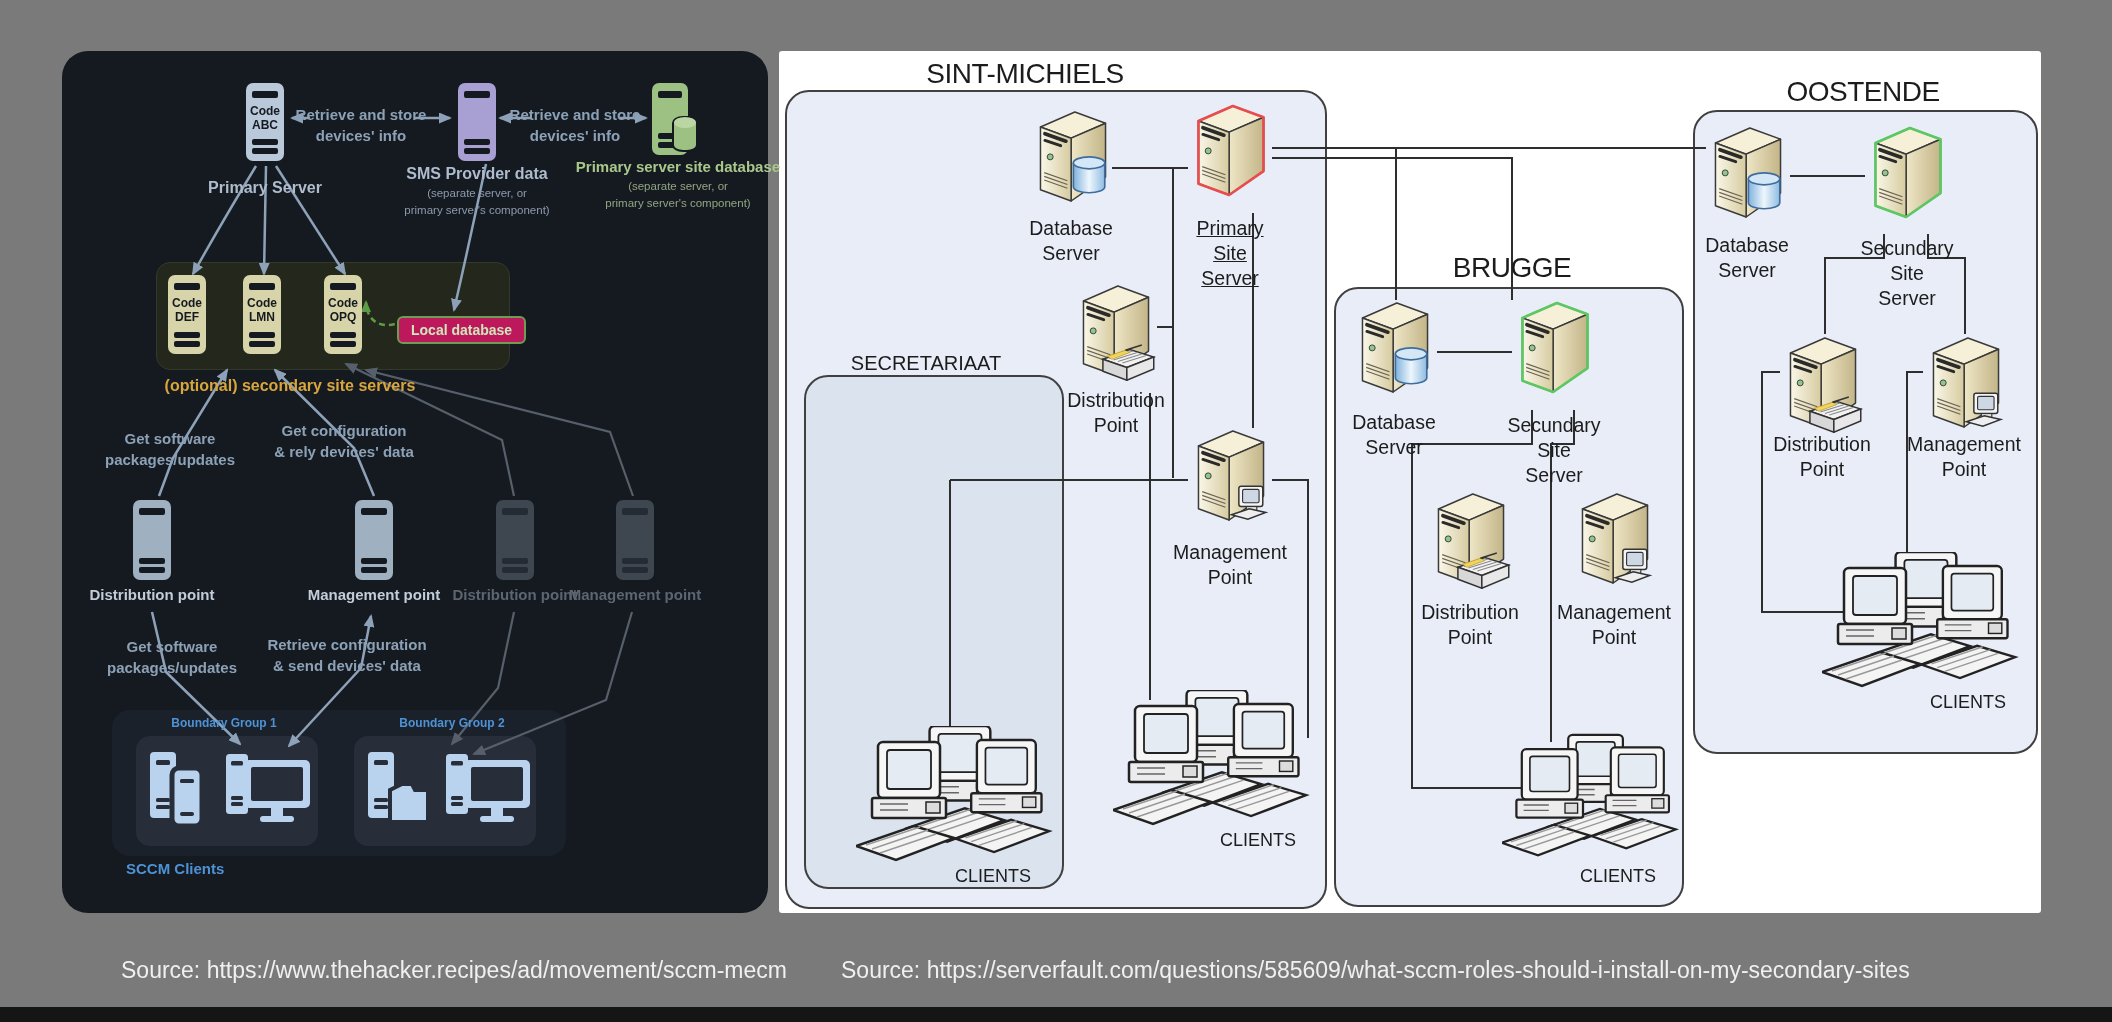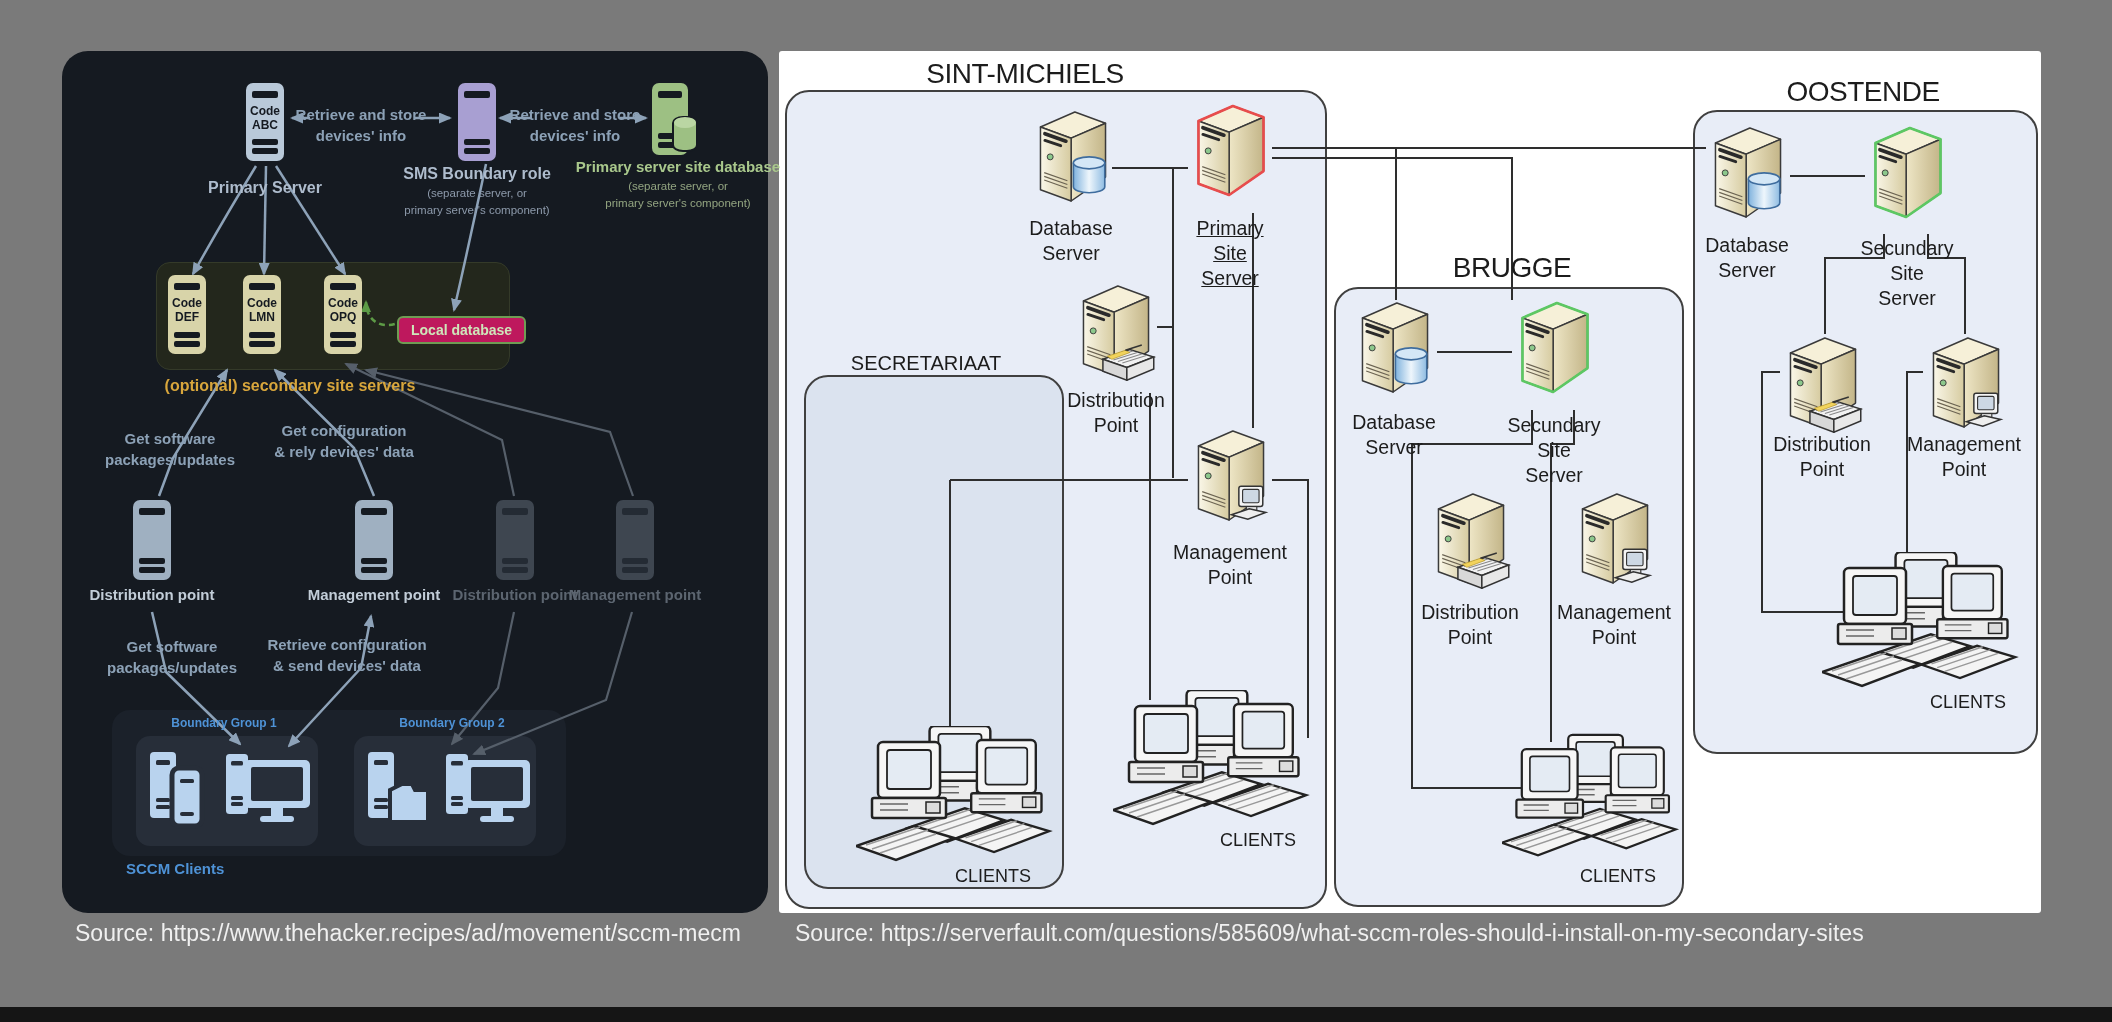--- a/index.html
+++ b/index.html
@@ -25,21 +25,21 @@
   .edge{color:#8ca1b6;font-weight:bold;font-size:15px;line-height:1.4;z-index:3;}
   .subtxt{color:#8d9aab;font-weight:normal;font-size:11.5px;line-height:1.5;z-index:3;}
   .greenlbl{color:#a9c88c;font-weight:bold;font-size:15px;z-index:3;}
   .greensub{color:#93a581;font-weight:normal;font-size:11.5px;line-height:1.5;z-index:3;}
   .goldlbl{color:#d8a63c;font-weight:bold;font-size:16px;z-index:3;}
   .bluelbl{color:#4e92d6;font-weight:bold;font-size:12px;z-index:3;}
   .groupbox{left:156px;top:262px;width:352px;height:106px;background:#23271c;border:1px solid #343a29;border-radius:14px;z-index:1;}
   .localdb{left:397px;top:316px;padding:4px 12px;background:#be185d;border:2px solid #6f9c54;border-radius:6px;color:#cfe6ba;font-weight:bold;font-size:14px;z-index:3;}
   .bndout{left:112px;top:710px;width:454px;height:146px;background:#1b212a;border-radius:18px;z-index:1;}
   .bndbox{top:736px;width:182px;height:110px;background:#272e39;border-radius:14px;z-index:1;}
-  .caption{top:920px;color:#f0f0f0;font-size:23px;z-index:3;}
+  .caption{top:957px;color:#f0f0f0;font-size:23px;z-index:3;margin-left:46px;}
   .bottom-strip{left:0;bottom:0;width:2112px;height:15px;background:#151515;z-index:6;}
 
   
   .right-panel{left:779px;top:51px;width:1262px;height:862px;background:#ffffff;border-radius:3px;z-index:0;}
   .site-box{background:#e8edf7;border:2px solid #404040;border-radius:24px;z-index:1;box-sizing:border-box;}
   .sub-box{background:#dbe3ef;border:2px solid #404040;border-radius:24px;z-index:1;box-sizing:border-box;}
   .site-title{color:#1c1c1c;font-size:28px;letter-spacing:-0.5px;z-index:3;font-weight:500;}
   .sub-title{color:#1c1c1c;font-size:20px;z-index:3;font-weight:500;}
   .rlbl{color:#1c1c1c;font-size:19.5px;line-height:1.28;z-index:3;}
   .clbl{color:#1c1c1c;font-size:18px;z-index:3;}
@@ -221,21 +221,21 @@
   <div class="abs nlbl ctr" style="left:265px;top:179px;width:220px;">Primary Server</div>
 
   <div class="abs fsrv" style="left:458px;top:83px;width:38px;height:78px;background:#a89fd2;">
     <div class="ftop"></div>
     <div class="fcode"></div>
     <div class="fbars">
         <i></i>
         <i></i>
       </div>
   </div>
-  <div class="abs nlbl ctr" style="left:477px;top:165px;width:260px;">SMS Boundary role</div>
+  <div class="abs nlbl ctr" style="left:477px;top:165px;width:260px;">SMS Provider data</div>
   <div class="abs subtxt ctr pre" style="left:477px;top:185px;width:280px;">(separate server, or
 primary server's component)</div>
 
   <div class="abs fsrv" style="left:652px;top:83px;width:36px;height:72px;background:#9dc083;">
     <div class="ftop"></div>
     <div class="fcode"></div>
     <div class="fbars">
         <i></i>
         <i></i>
       </div>

